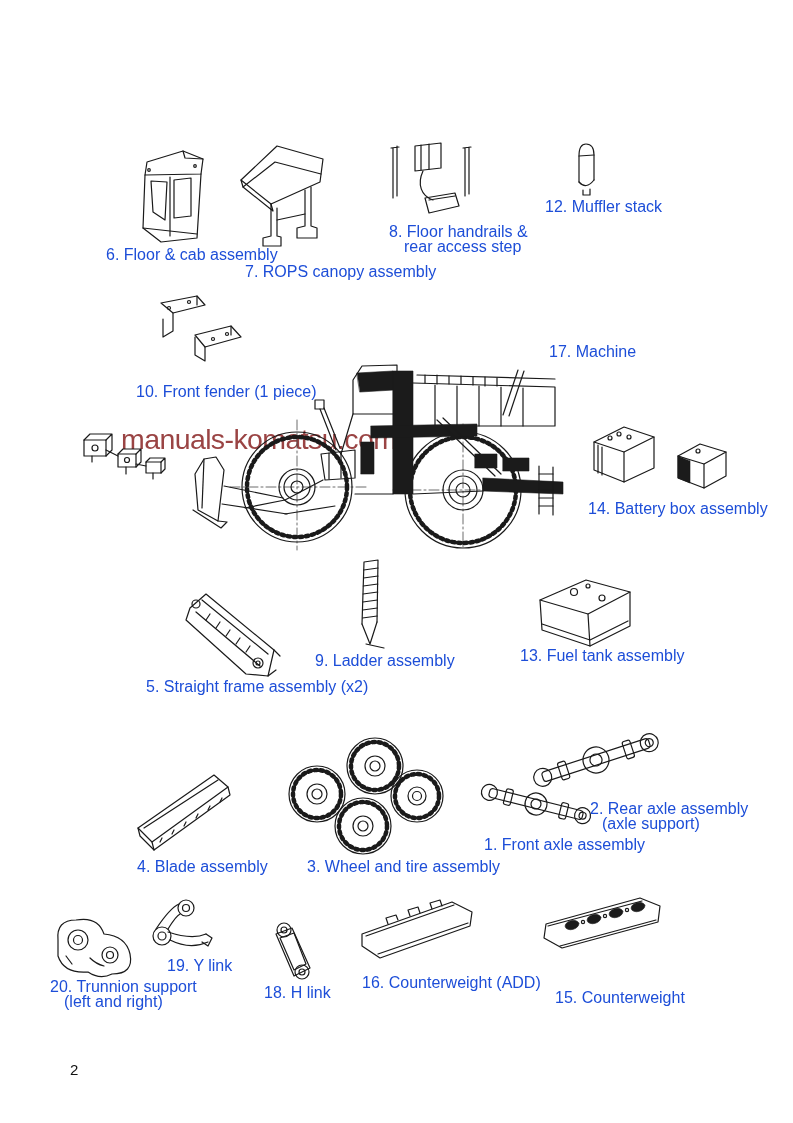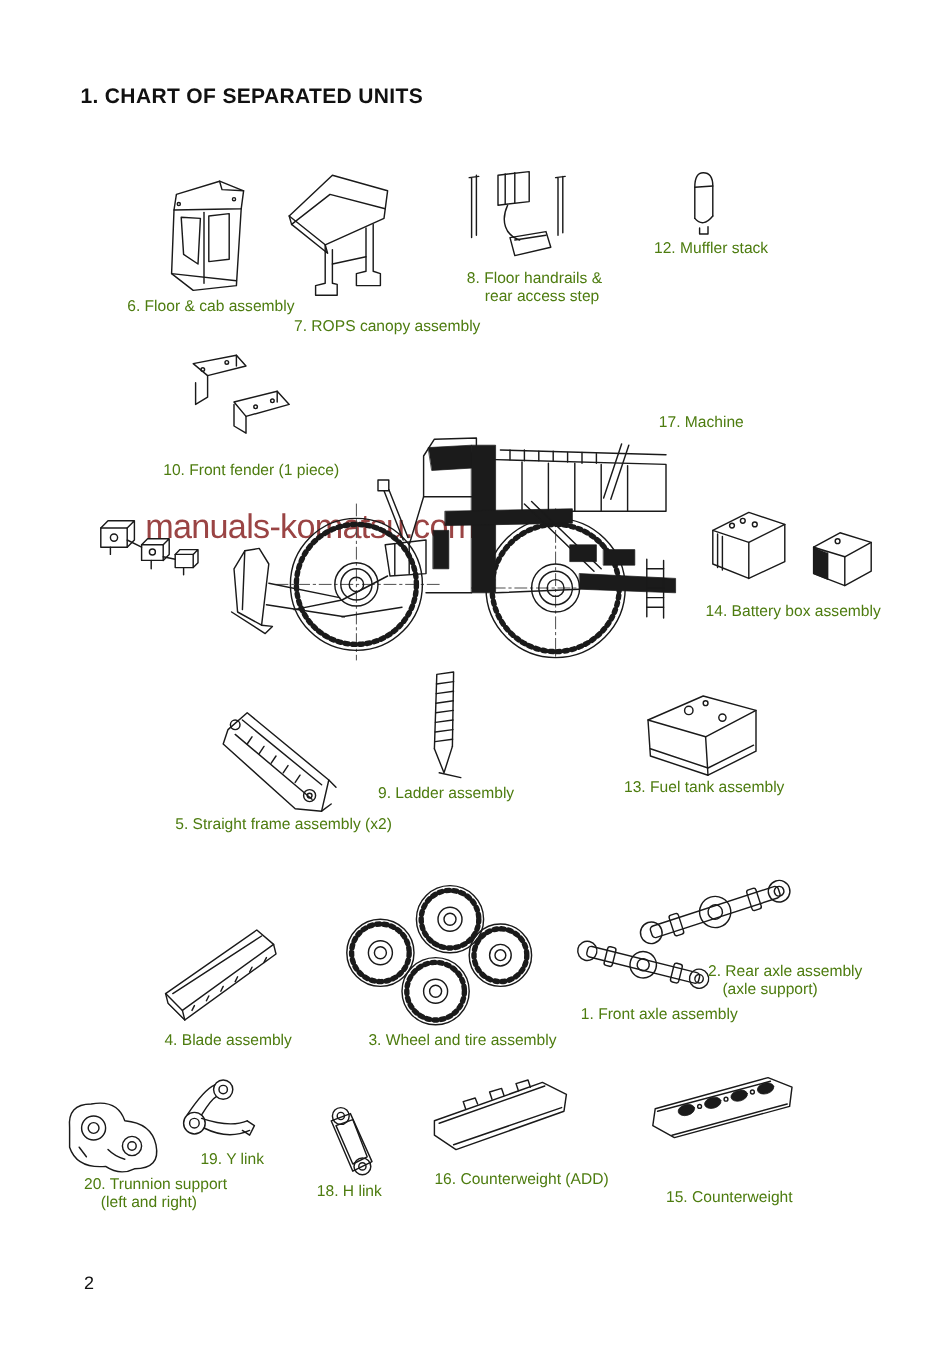--- a/index.html
+++ b/index.html
@@ -8,21 +8,21 @@
     background:#ffffff;color:#161616;
     font-family:"Liberation Sans", sans-serif;
   }
   #page{position:absolute;inset:0;}
   #title{
     position:absolute;left:67px;top:70px;
     font-size:17.5px;font-weight:700;letter-spacing:.3px;color:#111;
     white-space:nowrap;
   }
   .cap{
-    position:absolute;font-size:13px;line-height:15px;color:#4d7c0f;
+    position:absolute;font-size:16px;line-height:15px;color:#1d4ed8;
     white-space:nowrap;z-index:3;
   }
   .cap .l2{display:block;}
   #watermark{
     position:absolute;left:121px;top:423px;z-index:1;
     font-size:28.5px;letter-spacing:-0.6px;color:#9a4444;
     white-space:nowrap;
   }
   #page-num{position:absolute;left:70px;top:1061px;font-size:15px;color:#111;}
   .fig{position:absolute;z-index:2;}
@@ -47,30 +47,29 @@
   
   #c-u6{left:106px;top:247px;}   #c-u7{left:245px;top:264px;}
   #c-u8{left:389px;top:224px;}   #c-u8 .l2{padding-left:15px;}
   #c-u12{left:545px;top:199px;}  #c-u17{left:549px;top:344px;}
   #c-u10{left:136px;top:384px;}  #c-u11{left:62px;top:491px;}
   #c-u11 .l2{padding-left:17px;} #c-u14{left:588px;top:501px;}
   #c-u9{left:315px;top:653px;}   #c-u13{left:520px;top:648px;}
   #c-u5{left:146px;top:679px;}   #c-u2{left:590px;top:801px;}
   #c-u2 .l2{padding-left:12px;}  #c-u1{left:484px;top:837px;}
   #c-u4{left:137px;top:859px;}   #c-u3{left:307px;top:859px;}
-  #c-u19{left:167px;top:958px;}  #c-u20{left:70px;top:979px;}
+  #c-u19{left:167px;top:958px;}  #c-u20{left:50px;top:979px;}
   #c-u20 .l2{padding-left:14px;} #c-u18{left:264px;top:985px;}
   #c-u16{left:362px;top:975px;}  #c-u15{left:555px;top:974px;margin-top:16px;}
 </style>
 </head>
 <body>
 
 <div id="page">
 
-  <div id="title">1. CHART OF SEPARATED UNITS</div>
 
   <div id="watermark">manuals-komatsu.com</div>
 
   <svg id="d-cab" class="fig" width="80" height="102" viewBox="0 0 80 102">
     <path d="M16,14 L52,3 L72,11 L70,26 L14,27 Z"></path>
     <path d="M14,27 L12,80 L30,94 L66,90 L70,26"></path>
     <path d="M20,33 L22,64 L34,72 L36,34 Z"></path>
     <path d="M43,32 L43,70 L60,68 L60,30 Z"></path>
     <path d="M39,29 L39,88"></path>
     <path d="M12,80 L66,86"></path>

